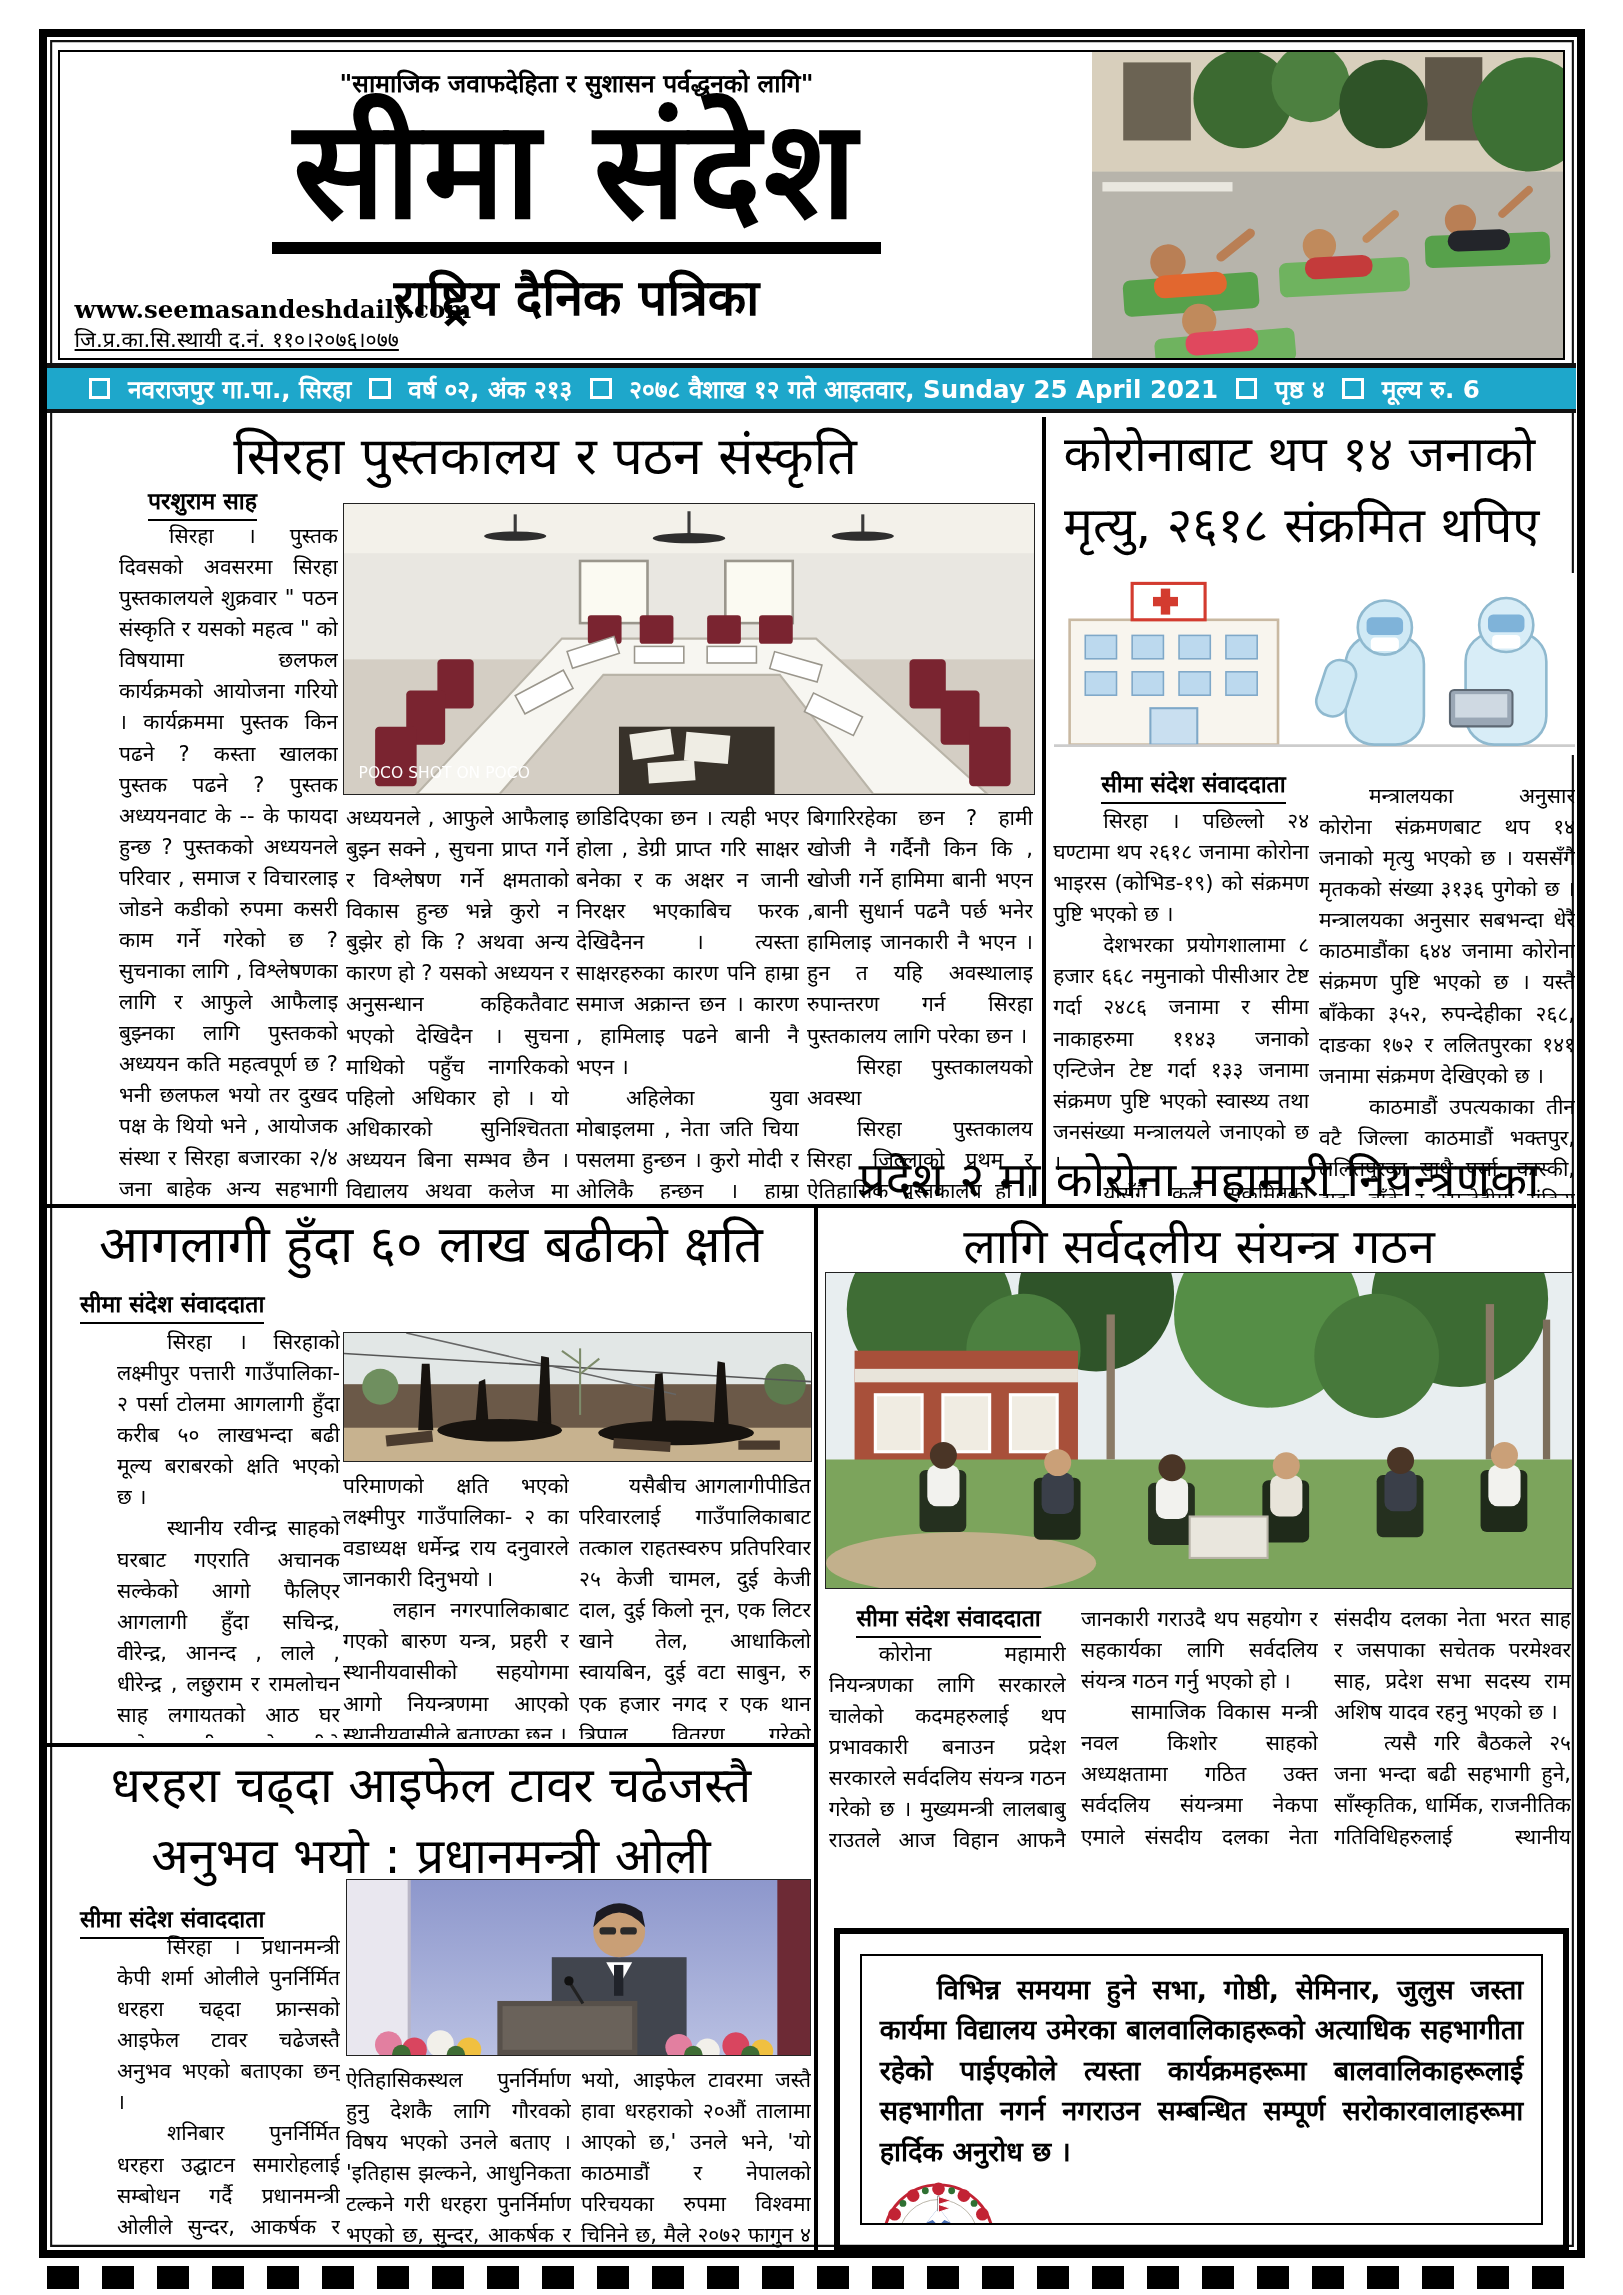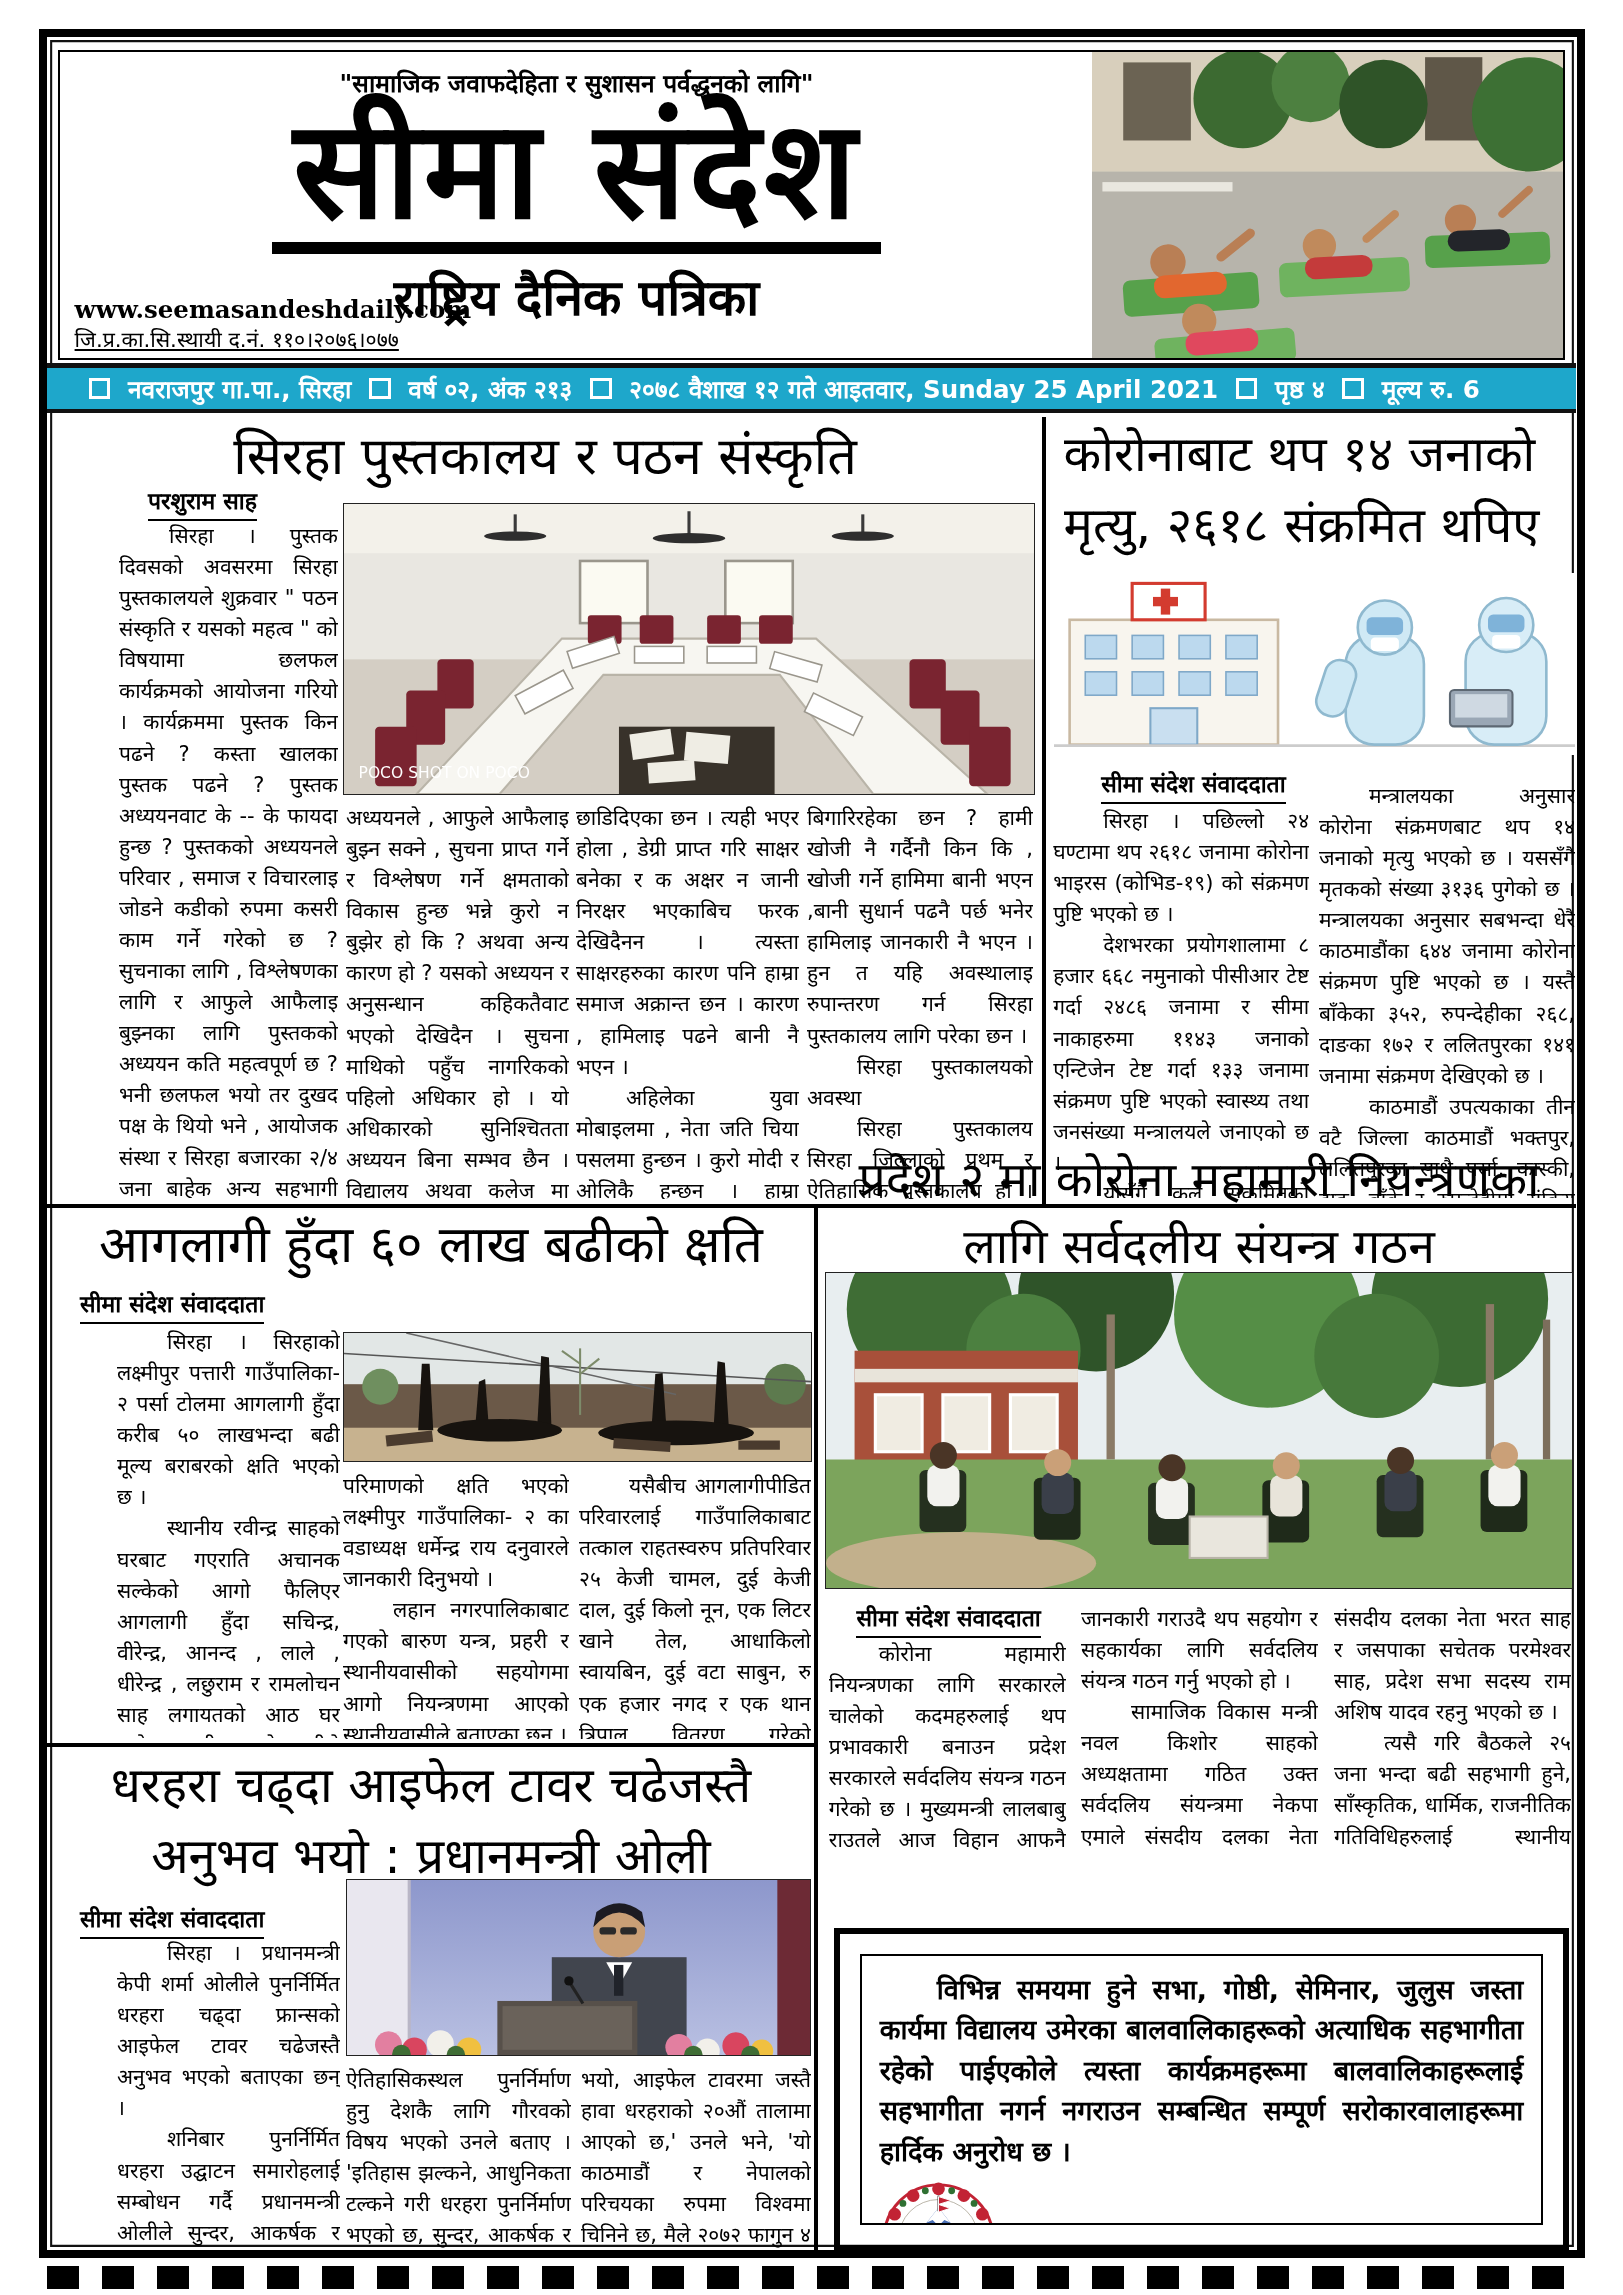--- a/index.html
+++ b/index.html
@@ -342,21 +342,21 @@
     </div>
     <div class="col" style="left:513px;top:461px;width:237px;height:249px;">
       <p class="noindent">संसदीय दलका नेता भरत साह र जसपाका सचेतक परमेश्वर साह, प्रदेश सभा सदस्य राम अशिष यादव रहनु भएको छ ।</p>
       <p>त्यसै गरि बैठकले २५ जना भन्दा बढी सहभागी हुने, साँस्कृतिक, धार्मिक, राजनीतिक गतिविधिहरुलाई स्थानीय प्रशासनको सहयोगमा कडाइका साथ रोक्ने निर्णय समेत गरेको छ ।</p>
     </div>
   </div>
 
   <div style="position:absolute;left:49px;top:1748px;width:764px;height:510px;">
     <div class="headline" style="position:absolute;left:10.4px;right:10.4px;top:2.1px;font-size:49px;line-height:1.45;">धरहरा चढ्दा आइफेल टावर चढेजस्तै अनुभव भयो : प्रधानमन्त्री ओली</div>
     <div style="position:absolute;left:31px;top:154px;"><span class="byline">सीमा संदेश संवाददाता</span></div>
-    <div class="col" style="left:68px;top:190px;width:223px;height:312px;">
+    <div class="col" style="left:68px;top:184px;width:223px;height:312px;">
       <p>सिरहा । प्रधानमन्त्री केपी शर्मा ओलीले पुनर्निर्मित धरहरा चढ्दा फ्रान्सको आइफेल टावर चढेजस्तै अनुभव भएको बताएका छन् ।</p>
       <p>शनिबार पुनर्निर्मित धरहरा उद्घाटन समारोहलाई सम्बोधन गर्दै प्रधानमन्त्री ओलीले सुन्दर, आकर्षक र मजबुत धरहरा चढ्दा आइफेल टावर चढेजस्तै अनुभव भएको र २० औं तलामा त्यहाँकै जस्तो हावा आएको अनुभव भएको बताए । इतिहाससँग जोडिएको</p>
     </div>
     <div class="photo" style="left:297px;top:131px;width:465px;height:177px;">
       <svg viewBox="0 0 893 340" preserveAspectRatio="none">
         <defs>
             <linearGradient id="bg" x1="0" y1="0" x2="0" y2="1">
           <stop offset="0" stop-color="#8d97cc"></stop>
               <stop offset="1" stop-color="#b9c0e2"></stop>
         </linearGradient>

